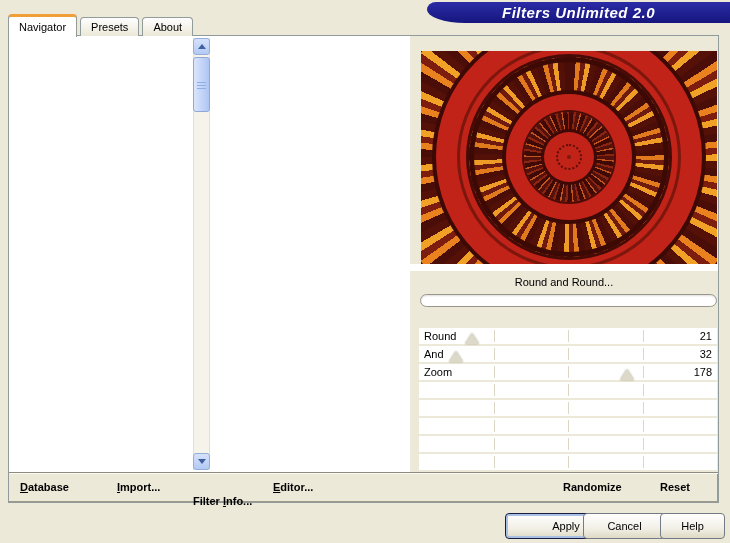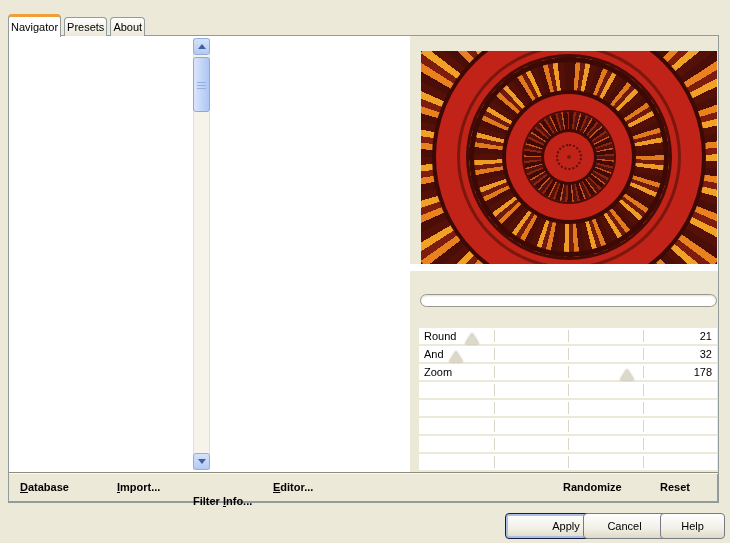--- a/index.html
+++ b/index.html
@@ -8,21 +8,21 @@
 
   
   .banner{position:absolute;left:427px;top:2px;width:303px;height:21px;
     background:linear-gradient(#2b2ba6,#16167e);
     border-top-left-radius:14px 12px;border-bottom-left-radius:60px 21px;
     display:flex;align-items:center;justify-content:center;}
   .banner span{color:#fff;font-style:italic;font-weight:bold;font-size:15px;letter-spacing:.5px;}
 
   
   .tabbar{position:absolute;left:8px;top:14px;height:22px;display:flex;align-items:flex-end;gap:3px;z-index:5;}
-  .tab{height:18px;padding:0 2px;display:flex;align-items:center;justify-content:center;
+  .tab{height:18px;padding:0 10px;display:flex;align-items:center;justify-content:center;
     background:linear-gradient(#fefefe,#ece8d8);border:1px solid #919b9c;border-bottom:none;
     border-radius:4px 4px 0 0;cursor:default;}
   .tab.active{height:20px;background:#fff;border-top:3px solid #ef9e38;margin-bottom:-1px;}
 
   
   .tabpage{position:absolute;left:8px;top:35px;width:709px;height:466px;
     background:#ece9d8;border:1px solid #919b9c;}
   .list-backdrop{position:absolute;left:0;top:0;width:401px;height:436px;background:#fff;}
 
   .cat-list{position:absolute;left:1px;top:4px;width:182px;}
@@ -107,20 +107,23 @@
   .dlg-buttons .btn:nth-of-type(1){left:505px;width:88px;padding-left:40px;}
   .dlg-buttons .btn:nth-of-type(2){left:583px;width:83px;}
   .dlg-buttons .btn:nth-of-type(3){left:660px;width:65px;}
   .dlg-buttons .btn.default{border-color:#151c3f;box-shadow:inset 0 0 0 2px #aabfe4;}
 </style>
 </head>
 <body>
 
 <div class="app">
 
+  <div class="banner">
+    <span>Filters Unlimited 2.0</span>
+  </div>
 
   <div class="tabbar">
 
       <div class="tab active">
         <span>Navigator</span>
       </div>
 
       <div class="tab">
         <span>Presets</span>
       </div>
@@ -289,20 +292,21 @@
       <div class="m m-outer"></div>
       <div class="m m-band1"></div>
       <div class="m m-ring112"></div>
       <div class="m m-mid"></div>
       <div class="m m-band2"></div>
       <div class="m m-inner"></div>
       <div class="m m-band3"></div>
       <div class="m m-center"></div>
     </div>
 
+    <div class="flt-title">Round and Round...</div>
     <div class="progress"></div>
 
     <div class="sliders" id="sliderStack">
 
         <div class="srow">
           <span class="tick t25"></span>
           <span class="tick t50"></span>
           <span class="tick t75"></span>
           <span class="slabel">Round</span>
           <span class="sval">21</span>

